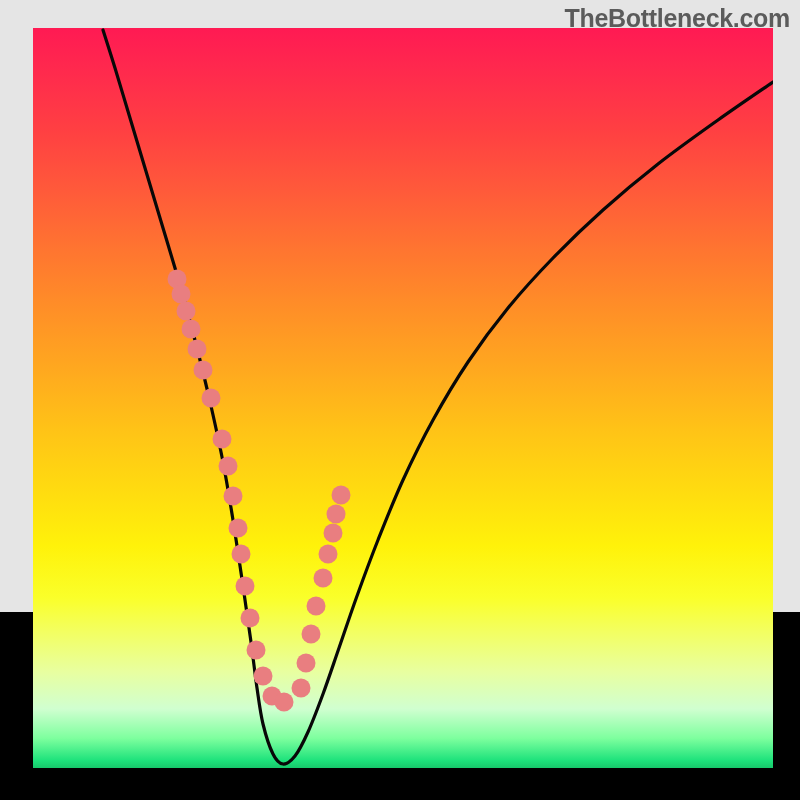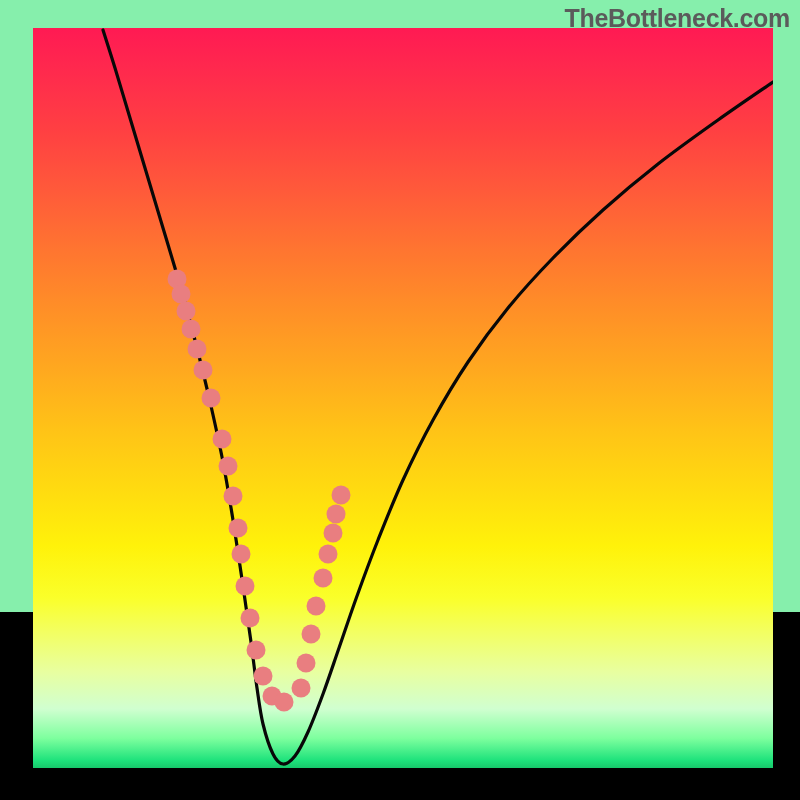--- a/index.html
+++ b/index.html
@@ -10,21 +10,21 @@
     overflow: hidden;
     background: #000;
     font-family: Arial, Helvetica, sans-serif;
   }
   .frame {
     position: absolute;
     left: 0;
     top: 0;
     width: 800px;
     height: 612px;
-    background: #86efac;
+    background: #e5e5e5;
   }
   .plot-area {
     position: absolute;
     left: 33px;
     top: 28px;
     width: 740px;
     height: 740px;
     overflow: hidden;
   }
   .gradient {

